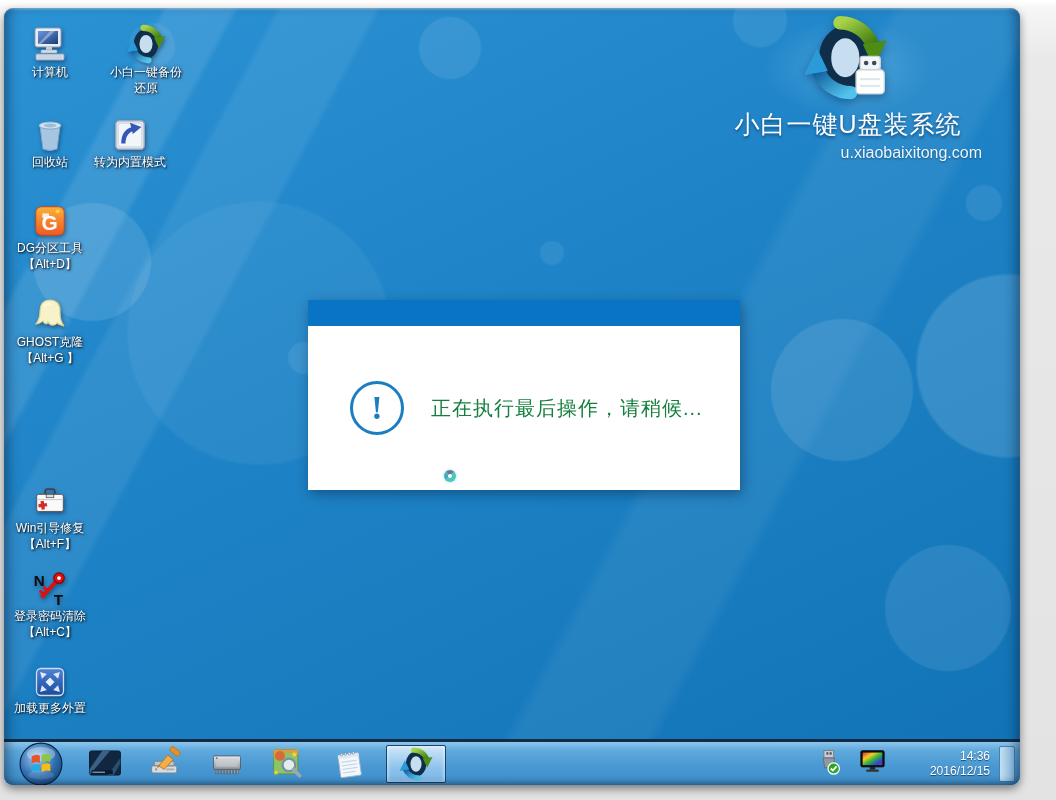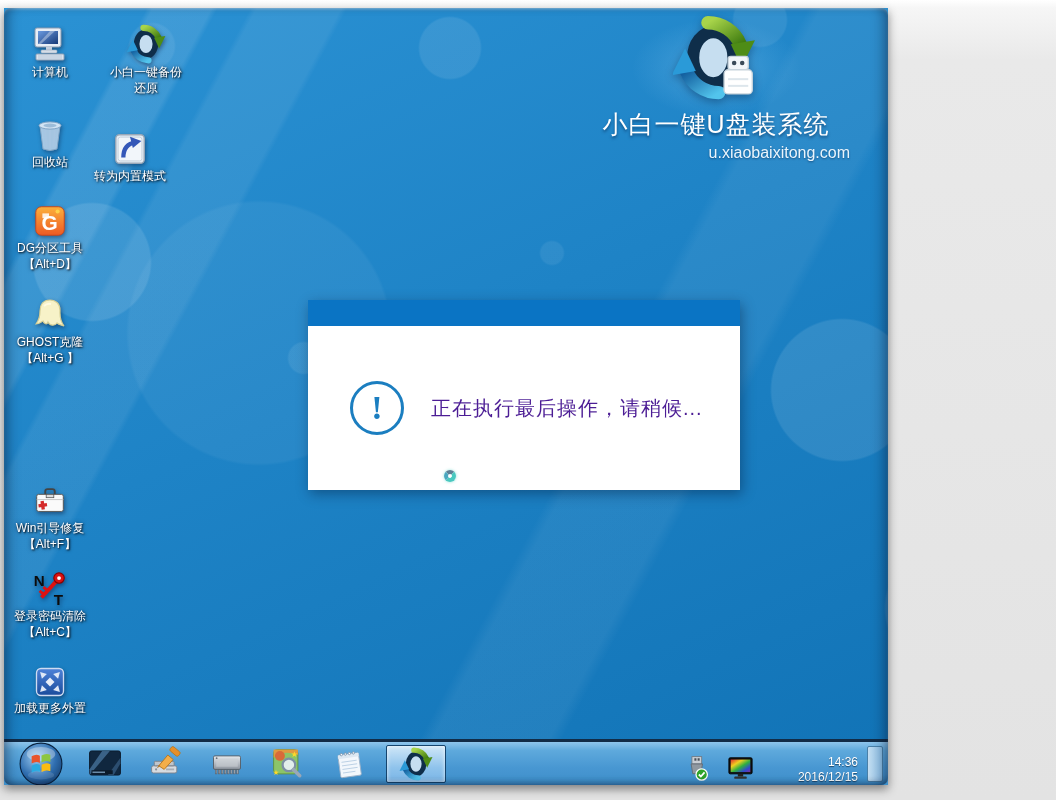--- a/index.html
+++ b/index.html
@@ -4,22 +4,22 @@
 <style>
   * { margin:0; padding:0; box-sizing:border-box; }
   html,body { width:1056px; height:800px; overflow:hidden; }
   body {
     font-family:"Liberation Sans","DejaVu Sans",sans-serif;
     background:linear-gradient(180deg,#ffffff 0px,#f6f6f6 8px,#e9e9e9 60px,#e3e3e3 100%);
     position:relative;
   }
   
   .screen {
-    position:absolute; left:4px; top:8px; width:884px; height:777px;
-    border-radius:0; overflow:hidden;
+    position:absolute; left:4px; top:8px; width:1016px; height:777px;
+    border-radius:9px; overflow:hidden;
     background:
       
       radial-gradient(circle at 88px 254px, rgba(255,255,255,.11) 0 58px, rgba(255,255,255,0) 60px),
       radial-gradient(circle at 255px 325px, rgba(255,255,255,.05) 0 130px, rgba(255,255,255,0) 133px),
       radial-gradient(circle at 446px 40px,  rgba(255,255,255,.09) 0 30px, rgba(255,255,255,0) 32px),
       radial-gradient(circle at 756px 12px,  rgba(255,255,255,.08) 0 26px, rgba(255,255,255,0) 28px),
       radial-gradient(circle at 838px 382px, rgba(255,255,255,.10) 0 70px, rgba(255,255,255,0) 72px),
       radial-gradient(circle at 1004px 358px,rgba(255,255,255,.13) 0 90px, rgba(255,255,255,0) 93px),
       radial-gradient(circle at 944px 600px, rgba(255,255,255,.09) 0 62px, rgba(255,255,255,0) 64px),
       radial-gradient(circle at 614px 405px, rgba(255,255,255,.08) 0 25px, rgba(255,255,255,0) 27px),
@@ -56,37 +56,37 @@
                       text-shadow:0 2px 3px rgba(0,30,70,.55); margin-top:2px; }
   .logo .logo-url   { font-size:16px; color:#eaf5fd; text-shadow:0 1px 2px rgba(0,30,70,.5); margin-top:3px;text-align:right; }
   
   .dialog { position:absolute; left:304px; top:292px; width:432px; height:190px; z-index:10;
             background:#fff; box-shadow:2px 4px 12px rgba(0,20,50,.4); }
   .dialog-titlebar { height:26px; background:#0a74c4; }
   .dialog-body { position:relative; height:164px; display:flex; align-items:center; padding-left:42px; }
   .alert-circle { width:54px; height:54px; border:3px solid #1b7ec0; border-radius:50%; flex:0 0 auto;
                   display:flex; align-items:center; justify-content:center;
                   color:#1b7ec0; font-size:34px; font-weight:bold; font-family:"Liberation Serif",serif; }
-  .dialog-msg { margin-left:27px; font-size:20px; color:#4c1d95; letter-spacing:1px; }
+  .dialog-msg { margin-left:27px; font-size:20px; color:#15803d; letter-spacing:1px; }
   .spinner { position:absolute; left:136px; top:144px; width:12px; height:12px; border-radius:50%;
              border:4px solid #49c8bf; border-top-color:#5d7f94; border-left-color:#49a8c0;
              box-shadow:0 0 3px rgba(90,210,200,.7); animation:spin 1.1s linear infinite; }
   @keyframes spin { to { transform:rotate(360deg); } }
   
   .taskbar { position:absolute; left:0; right:0; bottom:0; height:46px; z-index:20;
              border-top:3px solid #122c47;
              background:linear-gradient(180deg,#8ec5ec 0%,#5ea9dc 20%,#4897d2 60%,#3e8fc9 100%);
              display:flex; align-items:center; }
   .start-btn { width:46px; height:44px; margin-left:14px; display:flex; align-items:center; justify-content:center; cursor:pointer; }
   .tb-btn { width:40px; height:40px; margin-left:21px; display:flex; align-items:center; justify-content:center; cursor:pointer; }
   .tb-active { width:60px; height:38px; margin-left:17px; border:1px solid #16456e; border-radius:2px; cursor:pointer;
                background:linear-gradient(180deg,#cfe7f8,#8fc3ec 60%,#7ab5e6);
                display:flex; align-items:center; justify-content:center;
                box-shadow:inset 0 0 4px rgba(255,255,255,.8); }
-  .tray { position:absolute; right:30px; top:0; bottom:0; display:flex; align-items:flex-end; gap:18px; }
+  .tray { position:absolute; right:30px; top:0; bottom:0; display:flex; align-items:center; gap:18px; }
   .clock { width:80px; text-align:right; color:#fff; font-size:12px; line-height:15px;
            text-shadow:0 1px 1px rgba(0,20,40,.6); margin-left:6px; cursor:default; }
   .show-desktop { position:absolute; right:5px; top:4px; width:16px; height:36px; border:1px solid #4a80a8; border-radius:2px;
                   background:linear-gradient(90deg,#c4def1,#8abde5); cursor:pointer; }
 </style>
 </head>
 <body>
 
 <svg width="0" height="0" style="position:absolute" aria-hidden="true">
   <defs>
@@ -174,21 +174,21 @@
         <line x1="20" y1="14" x2="20" y2="34" stroke="#a8c6e2" stroke-width="2"></line>
         <line x1="25" y1="14" x2="23.5" y2="33" stroke="#a8c6e2" stroke-width="2"></line>
         <ellipse cx="20" cy="11.5" rx="11" ry="3.6" fill="#d2e4f4" stroke="#84a6c6"></ellipse>
         <ellipse cx="20" cy="11.5" rx="6.5" ry="1.9" fill="#9cbcd8"></ellipse>
       </svg>
     </span>
     <span class="lb">回收站</span>
     <span class="lb"></span>
   </div>
 
-  <div class="dicon" style="left:88px;top:118px">
+  <div class="dicon" style="left:88px;top:104px">
     <span class="ic">
       <svg viewBox="0 0 40 40" width="38" height="38">
         <rect x="5" y="5" width="30" height="30" rx="4" fill="#e4ebf2" stroke="#9aa8b8" stroke-width="1.5"></rect>
         <rect x="7.5" y="7.5" width="25" height="25" rx="2.5" fill="#f2f6fa" stroke="#c6d2de"></rect>
         <path d="M13 29 C13 19 17.5 14 26 13" fill="none" stroke="#3558b8" stroke-width="4.5"></path>
         <polygon points="20,7 32,11.5 23,19" fill="#3558b8"></polygon>
       </svg>
     </span>
     <span class="lb">转为内置模式</span>
     <span class="lb"></span>

